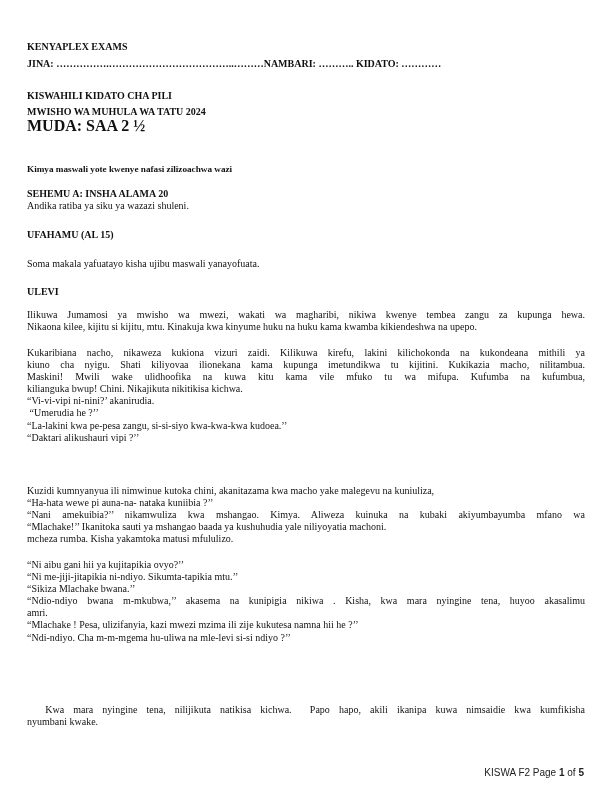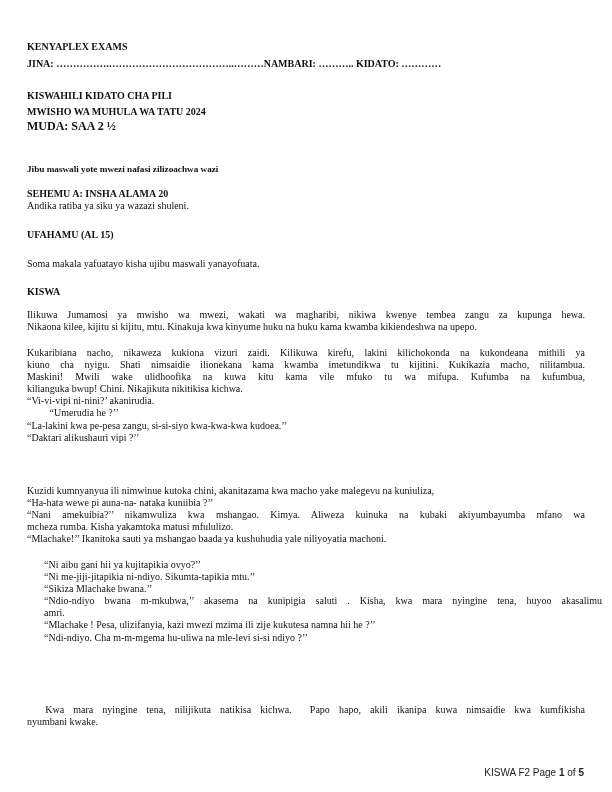--- a/index.html
+++ b/index.html
@@ -2,77 +2,77 @@
 <html><head>
 <meta charset="utf-8">
 <style>
   html, body { margin:0; padding:0; background:#ffffff; }
   body { width:612px; height:792px; position:relative; overflow:hidden;
          font-family:"Liberation Serif", "DejaVu Serif", serif; color:#111; }
   .page { position:absolute; left:0; top:14px; width:612px; height:792px; }
   .line { position:absolute; left:27px; white-space:nowrap; font-size:10px; line-height:12px; }
   .b { font-weight:bold; }
   .hdr { font-size:10px; }
-  .big { font-size:12px; }
+  .big { font-size:16px; }
   .small-b { font-size:9.2px; font-weight:bold; }
   .para { position:absolute; left:27px; width:558px; font-size:10px; line-height:12.1px; text-align:justify; }
   .para p { margin:0; }
   .para p.j { text-align-last:justify; }
   .footer { position:absolute; right:28px; top:753px; font-family:"Liberation Sans", "DejaVu Sans", sans-serif; font-size:10px; color:#222; }
 </style>
 </head>
 <body>
 
 <div class="page">
 
   <div class="line b hdr" style="top:27px;">KENYAPLEX EXAMS</div>
   <div class="line b hdr" style="top:44px;"> JINA: …………….………………………………..………NAMBARI: ……….. KIDATO: …………</div>
 
   <div class="line b hdr" style="top:76px;">KISWAHILI KIDATO CHA PILI</div>
   <div class="line b hdr" style="top:92px;">MWISHO WA MUHULA WA TATU 2024</div>
   <div class="line b big" style="top:106px;">MUDA:  SAA 2 ½</div>
 
-  <div class="line small-b" style="top:149px;">Jibu maswali  yote mwezi nafasi zilizoachwa wazi</div>
+  <div class="line small-b" style="top:149px;">Kimya maswali  yote kwenye nafasi zilizoachwa wazi</div>
 
   <div class="line b" style="top:174px;">SEHEMU A: INSHA ALAMA 20</div>
   <div class="line" style="top:186px;">Andika ratiba ya siku ya wazazi shuleni.</div>
 
   <div class="line b" style="top:215px;">UFAHAMU (AL 15)</div>
   <div class="line" style="top:244px;">Soma makala yafuatayo kisha ujibu maswali yanayofuata.</div>
-  <div class="line b" style="top:272px;">KISWA</div>
+  <div class="line b" style="top:272px;">ULEVI</div>
 
   <div class="para" style="top:295px;">
     <p class="j">Ilikuwa Jumamosi ya mwisho wa mwezi, wakati wa magharibi, nikiwa kwenye tembea zangu za kupunga hewa.</p>
     <p>Nikaona kilee, kijitu si kijitu, mtu.  Kinakuja kwa kinyume huku na huku kama kwamba kikiendeshwa na upepo.</p>
   </div>
 
   <div class="para" style="top:333px;">
     <p class="j">Kukaribiana nacho, nikaweza kukiona vizuri zaidi.  Kilikuwa kirefu, lakini kilichokonda na kukondeana mithili ya</p>
-    <p class="j">kiuno cha nyigu.  Shati nimsaidie ilionekana kama kwamba imetundikwa tu kijitini. Kukikazia macho, nilitambua.</p>
+    <p class="j">kiuno cha nyigu.  Shati kiliyovaa ilionekana kama kupunga imetundikwa tu kijitini. Kukikazia macho, nilitambua.</p>
     <p class="j">Maskini! Mwili wake ulidhoofika na kuwa kitu kama vile mfuko tu wa mifupa.  Kufumba na kufumbua,</p>
     <p>kilianguka bwup! Chini.  Nikajikuta nikitikisa kichwa.</p>
     <p>“Vi-vi-vipi ni-nini?’ akanirudia.</p>
-    <p style="white-space:pre;margin-left:20px;"> “Umerudia he ?’’</p>
+    <p style="white-space:pre;"> “Umerudia he ?’’</p>
     <p>“La-lakini kwa pe-pesa zangu, si-si-siyo kwa-kwa-kwa kudoea.’’</p>
     <p>“Daktari alikushauri vipi ?’’</p>
   </div>
 
   <div class="para" style="top:471px;">
     <p>Kuzidi kumnyanyua ili nimwinue kutoka chini, akanitazama kwa macho yake malegevu na kuniuliza,</p>
     <p>“Ha-hata wewe pi auna-na- nataka kuniibia ?’’</p>
     <p class="j">“Nani amekuibia?’’ nikamwuliza kwa mshangao.  Kimya. Aliweza kuinuka na kubaki akiyumbayumba mfano wa</p>
+    <p>“Mlachake!’’ Ikanitoka sauti ya mshangao baada ya kushuhudia yale niliyoyatia machoni.</p>
     <p>mcheza rumba.  Kisha yakamtoka matusi mfululizo.</p>
-    <p>“Mlachake!’’ Ikanitoka sauti ya mshangao baada ya kushuhudia yale niliyoyatia machoni.</p>
   </div>
 
-  <div class="para" style="top:545px;margin-left:17px;">
+  <div class="para" style="top:545px;">
     <p>“Ni aibu gani hii ya kujitapikia ovyo?’’</p>
     <p>“Ni me-jiji-jitapikia ni-ndiyo.  Sikumta-tapikia mtu.’’</p>
     <p>“Sikiza Mlachake bwana.’’</p>
-    <p class="j">“Ndio-ndiyo bwana m-mkubwa,’’ akasema na kunipigia saluti .  Kisha, kwa mara nyingine tena, huyoo akasalimu</p>
+    <p class="j">“Ndio-ndiyo bwana m-mkubwa,’’ akasema na kunipigia nikiwa .  Kisha, kwa mara nyingine tena, huyoo akasalimu</p>
     <p>amri.</p>
     <p>“Mlachake ! Pesa, ulizifanyia, kazi mwezi mzima ili zije kukutesa namna hii he ?’’</p>
     <p>“Ndi-ndiyo. Cha m-m-mgema hu-uliwa na mle-levi si-si ndiyo ?’’</p>
   </div>
 
   <div class="para" style="top:690px;">
     <p class="j" style="white-space:pre-wrap;">  Kwa mara nyingine tena, nilijikuta natikisa kichwa.  Papo hapo, akili ikanipa kuwa nimsaidie kwa kumfikisha</p>
     <p>nyumbani kwake.</p>
   </div>
 

